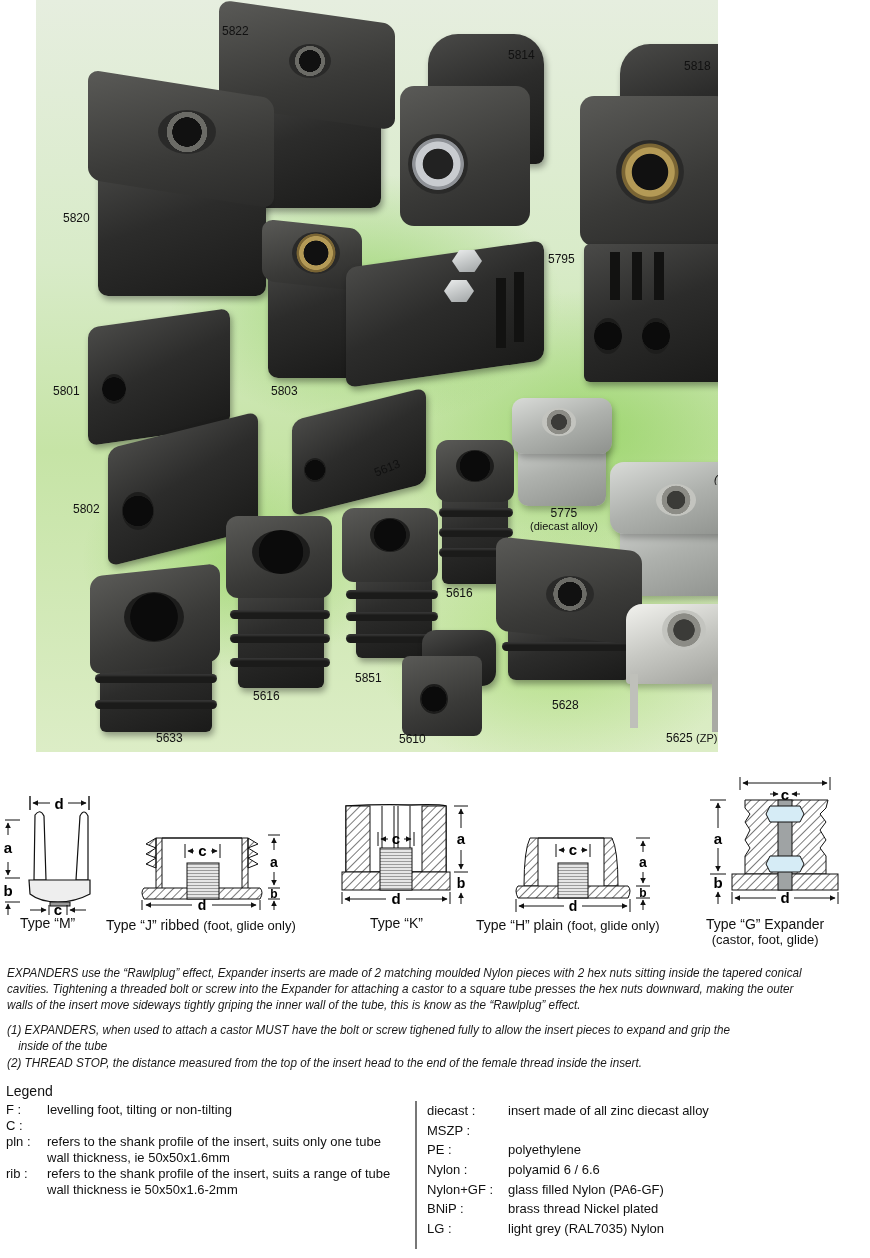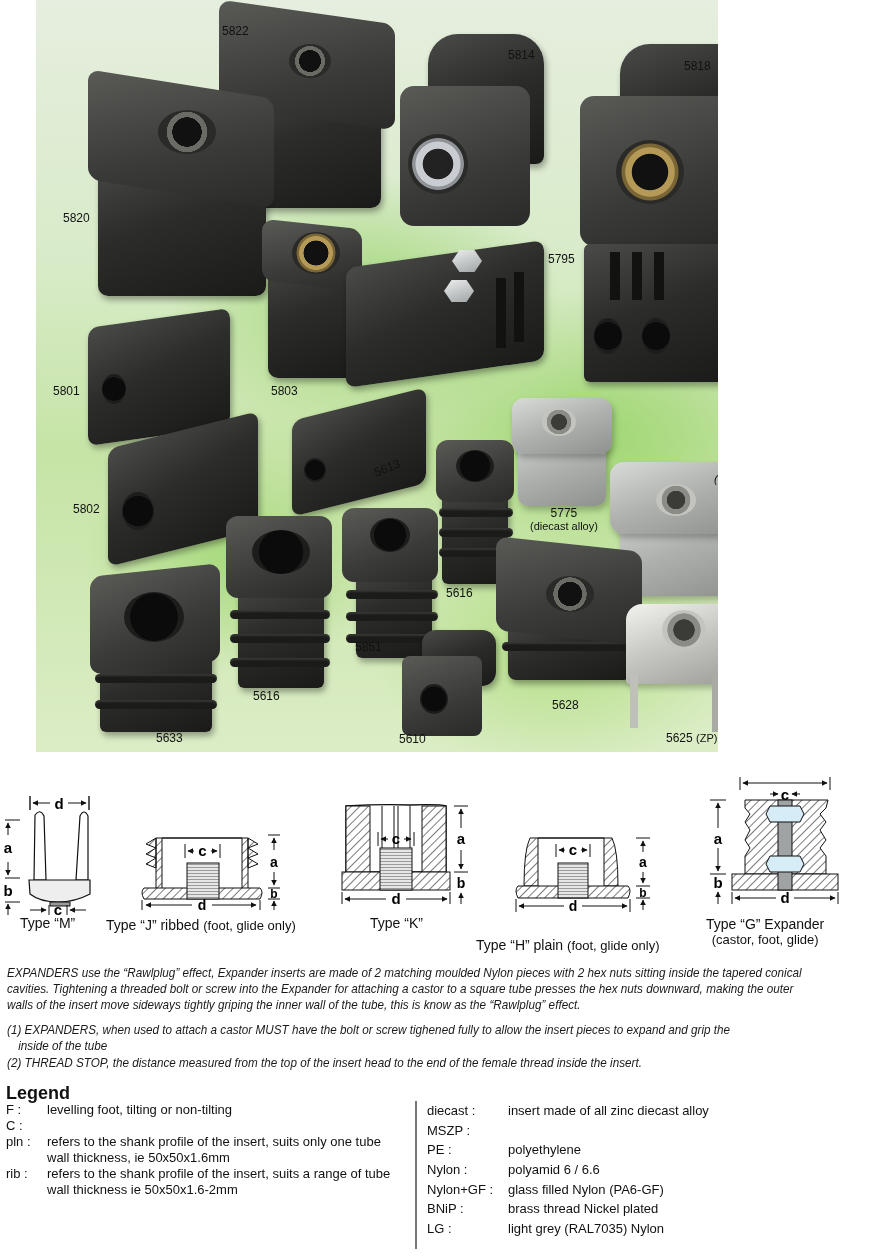--- a/index.html
+++ b/index.html
@@ -44,21 +44,21 @@
   .dcap .small { font-size:13px; }
   svg text { font-family:"Liberation Sans", sans-serif; font-weight:bold; }
 
   
   .para { position:absolute; left:7px; width:860px; font-size:12.6px; line-height:16px; font-style:italic; color:#1a1a1a;
           transform:scaleX(0.93); transform-origin:left top; }
   .note { position:absolute; left:7px; width:870px; font-size:12.6px; line-height:16px; font-style:italic; color:#1a1a1a;
           transform:scaleX(0.93); transform-origin:left top; }
   .note .indent { padding-left:12px; display:block; }
 
-  .legend-title { position:absolute; left:6px; top:1083px; font-size:18px; font-weight:bold; }
+  .legend-title { position:absolute; left:6px; top:1083px; font-size:14px; font-weight:normal; }
   .leg { position:absolute; font-size:13px; line-height:16px; color:#111; }
   .leg .row { display:flex; }
   .leg .k { flex:0 0 auto; }
   .leg .v { flex:1 1 auto; }
   .leg-left { left:6px; top:1102px; width:400px; }
   .leg-left .k { width:41px; }
   .leg-right { left:427px; top:1103px; width:440px; }
   .leg-right .row { height:19.7px; }
   .leg-right .k { width:81px; }
   .divider { position:absolute; left:415px; top:1101px; width:2px; height:148px; background:#777; }
@@ -209,21 +209,21 @@
   <div class="plabel" style="left:494px;top:507px;">
     <span>5775</span>
     <span class="sub">(diecast alloy)</span>
   </div>
   <div class="plabel" style="left:678px;top:460px;font-style:italic;">
     <span>5776</span>
     <span class="sub">(diecast alloy)</span>
   </div>
   <div class="plabel" style="left:410px;top:587px;">5616</div>
   <div class="plabel" style="left:217px;top:690px;">5616</div>
-  <div class="plabel" style="left:319px;top:641px;">5851</div>
+  <div class="plabel" style="left:319px;top:672px;">5851</div>
   <div class="plabel" style="left:120px;top:732px;">5633</div>
   <div class="plabel" style="left:363px;top:733px;">5610</div>
   <div class="plabel" style="left:516px;top:699px;">5628</div>
   <div class="plabel" style="left:630px;top:732px;">
     <span>5625</span>
     <span style="font-size:11px;">(ZP)</span>
   </div>
 </div>
 
 <svg width="0" height="0" style="position:absolute">
@@ -355,21 +355,21 @@
     <line x1="167" y1="42" x2="167" y2="53" stroke="#111" marker-end="url(#arr)"></line>
     <text x="167" y="37" font-size="14" text-anchor="middle">a</text>
     <text x="167" y="67" font-size="12" text-anchor="middle">b</text>
     <line x1="167" y1="80" x2="167" y2="70" stroke="#111" marker-end="url(#arr)"></line>
     <line x1="40" y1="69" x2="40" y2="82" stroke="#111"></line>
     <line x1="154" y1="69" x2="154" y2="82" stroke="#111"></line>
     <line x1="43" y1="76" x2="88" y2="76" stroke="#111" marker-start="url(#arr)"></line>
     <line x1="106" y1="76" x2="151" y2="76" stroke="#111" marker-end="url(#arr)"></line>
     <text x="97" y="81" font-size="14" text-anchor="middle">d</text>
   </svg>
-  <div class="dcap" style="left:0;top:87px;margin-top:20px;">
+  <div class="dcap" style="left:0;top:87px;">
     <span>Type “H” plain</span>
     <span class="small">(foot, glide only)</span>
   </div>
 </div>
 
 <div class="diagram" style="left:700px;top:774px;width:170px;height:180px;">
   <svg width="170" height="130" viewBox="0 0 170 130">
     <line x1="40" y1="3" x2="40" y2="16" stroke="#111"></line>
     <line x1="130" y1="3" x2="130" y2="16" stroke="#111"></line>
     <line x1="43" y1="9" x2="127" y2="9" stroke="#111" marker-start="url(#arr)" marker-end="url(#arr)"></line>

